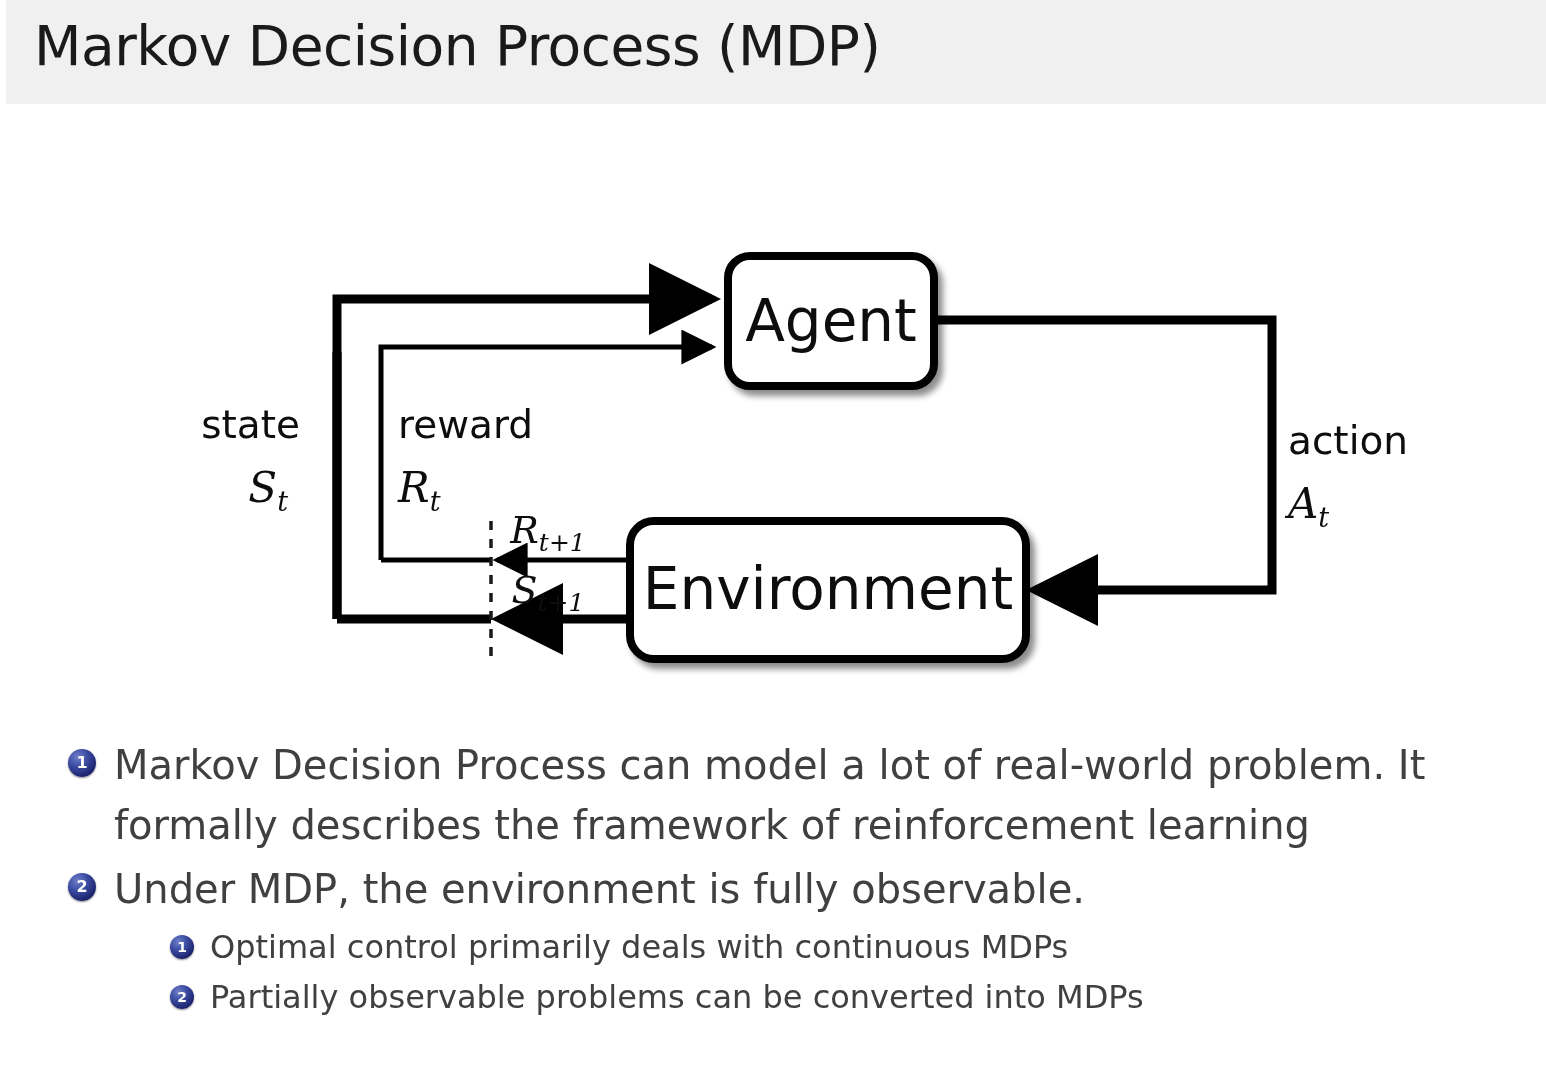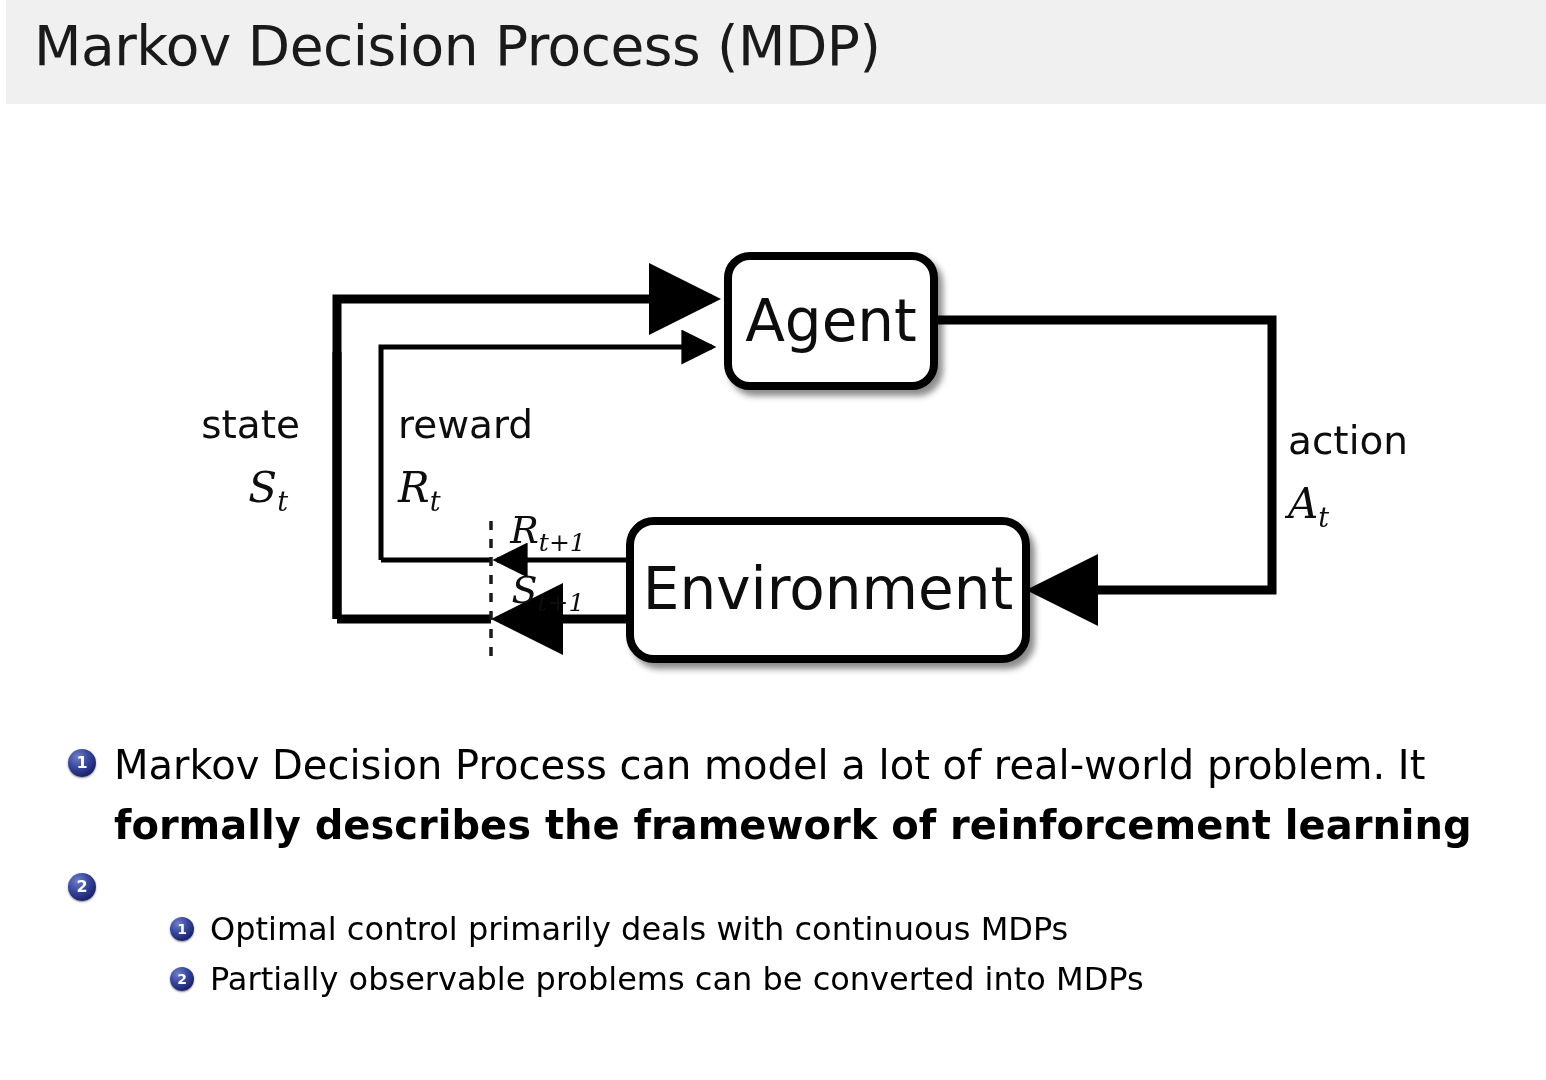--- a/index.html
+++ b/index.html
@@ -89,33 +89,32 @@
   }
   .badge-2 {
     width: 24px;
     height: 24px;
     line-height: 24px;
     font-size: 14px;
     margin-top: 12px;
   }
   .bullet-text {
     font-family: "DejaVu Sans", sans-serif;
-    color: #000000;
+    color: #404040;
   }
   .text-1 {
     font-size: 40px;
     line-height: 1.5;
     margin-left: 18px;
     max-width: 1420px;
     text-align: justify;
     text-justify: inter-word;
   }
   .text-1 .line2 {
     text-align: left;
-    font-weight: bold;
   }
   .text-2 {
     font-size: 32px;
     line-height: 1.55;
     margin-left: 16px;
   }
 </style>
 </head>
 <body>
 
@@ -193,20 +192,23 @@
     <div class="bullet-row lvl1">
       <div class="badge badge-1">1</div>
       <div class="bullet-text text-1">
         <div>Markov Decision Process can model a lot of real-world problem. It</div>
         <div class="line2">formally describes the framework of reinforcement learning</div>
       </div>
     </div>
 
     <div class="bullet-row lvl1">
       <div class="badge badge-1">2</div>
+      <div class="bullet-text text-1">
+        <div class="line2">Under MDP, the environment is fully observable.</div>
+      </div>
     </div>
 
     <div class="bullet-row lvl2">
       <div class="badge badge-2">1</div>
       <div class="bullet-text text-2">Optimal control primarily deals with continuous MDPs</div>
     </div>
 
     <div class="bullet-row lvl2">
       <div class="badge badge-2">2</div>
       <div class="bullet-text text-2">Partially observable problems can be converted into MDPs</div>

